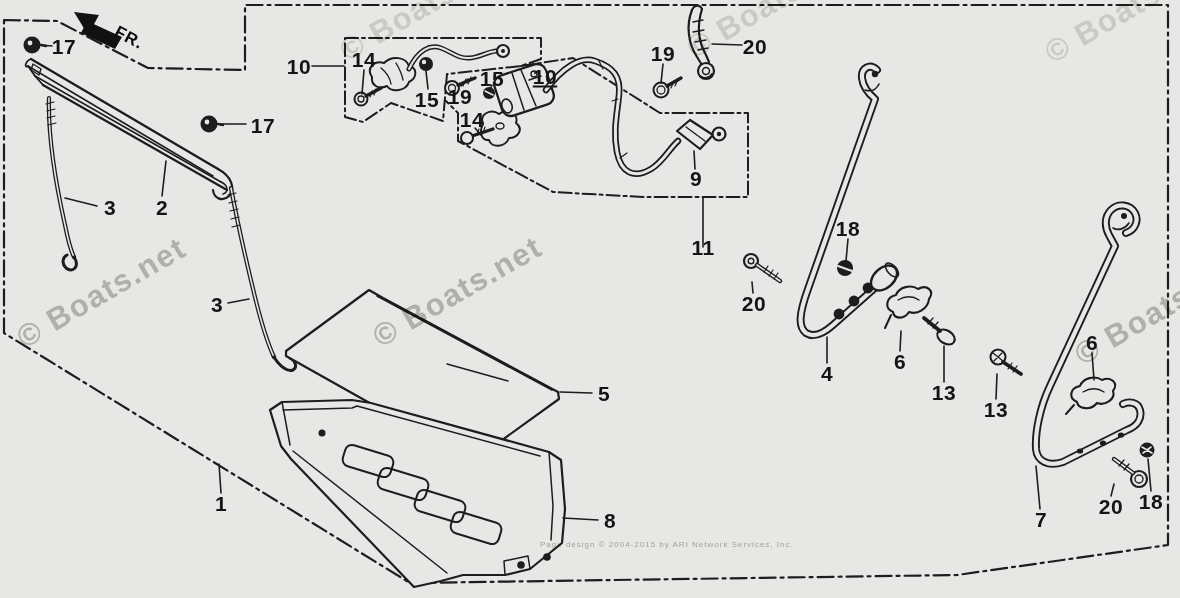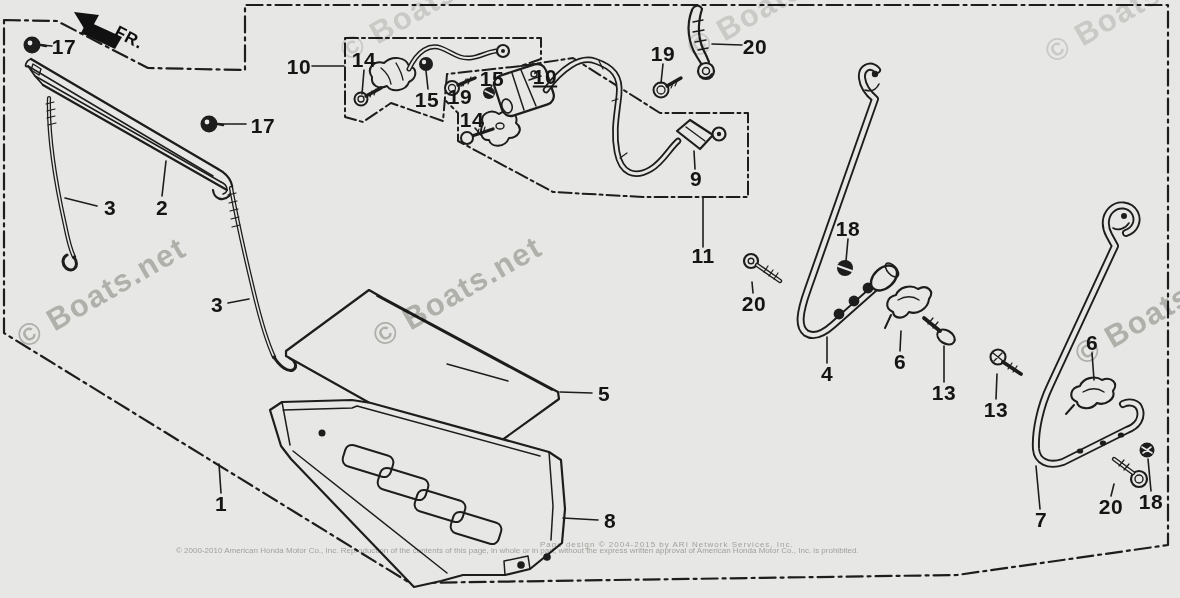--- a/index.html
+++ b/index.html
@@ -289,31 +289,30 @@
   <span class="callout" style="left:299px;top:66px;">10</span>
   <span class="callout" style="left:364px;top:59px;">14</span>
   <span class="callout" style="left:427px;top:99px;">15</span>
   <span class="callout" style="left:460px;top:96px;">19</span>
   <span class="callout" style="left:492px;top:78px;">15</span>
   <span class="callout" style="left:545px;top:76px;text-decoration:underline;">10</span>
   <span class="callout" style="left:472px;top:119px;">14</span>
   <span class="callout" style="left:755px;top:46px;">20</span>
   <span class="callout" style="left:663px;top:53px;">19</span>
   <span class="callout" style="left:696px;top:178px;">9</span>
-  <span class="callout" style="left:703px;top:255px;">11</span>
+  <span class="callout" style="left:703px;top:247px;">11</span>
   <span class="callout" style="left:848px;top:228px;">18</span>
   <span class="callout" style="left:754px;top:303px;">20</span>
   <span class="callout" style="left:827px;top:373px;">4</span>
   <span class="callout" style="left:900px;top:361px;">6</span>
   <span class="callout" style="left:944px;top:392px;">13</span>
   <span class="callout" style="left:1092px;top:342px;">6</span>
   <span class="callout" style="left:996px;top:409px;">13</span>
   <span class="callout" style="left:1041px;top:519px;">7</span>
   <span class="callout" style="left:1111px;top:506px;">20</span>
   <span class="callout" style="left:1151px;top:501px;">18</span>
   <span class="callout" style="left:604px;top:393px;">5</span>
   <span class="callout" style="left:610px;top:520px;">8</span>
   <span class="callout" style="left:221px;top:503px;">1</span>
 
-  <div class="footer-line" style="left:176px;top:546px;">© 2000-2010 American Honda Motor Co., Inc. Reproduction of the contents of this page, in whole or in part, without the express written approval of American Honda Motor Co., Inc. is prohibited.</div>
   <div class="footer-line l2" style="left:540px;top:540px;">Page design © 2004-2015 by ARI Network Services, Inc.</div>
 
 </div>
 
 </body></html>

